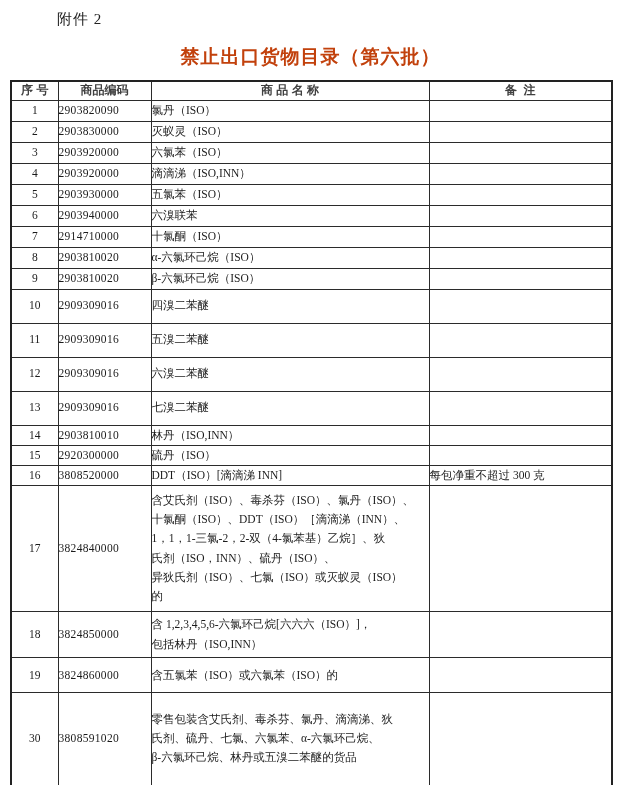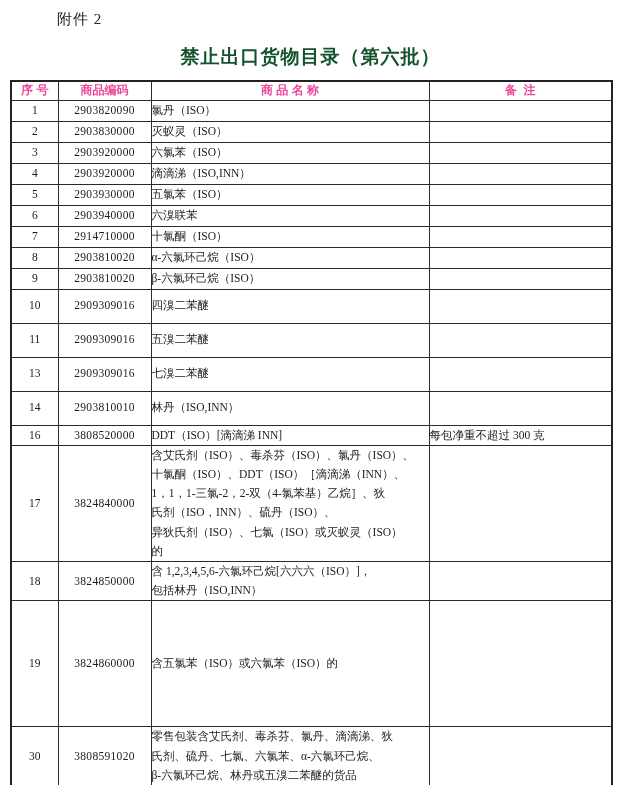--- a/index.html
+++ b/index.html
@@ -29,21 +29,21 @@
   .title {
     position: absolute;
     left: 0;
     right: 4px;
     top: 44px;
     margin: 0;
     text-align: center;
     font-family: "Liberation Sans", "DejaVu Sans", sans-serif;
     font-weight: bold;
     font-size: 19px;
-    color: #14532d;
+    color: #c2410c;
     letter-spacing: 1px;
   }
   table.catalog {
     position: absolute;
     left: 10px;
     top: 80px;
     width: 601px;
     border-collapse: collapse;
     table-layout: fixed;
     border: 2px solid #222;
@@ -51,33 +51,33 @@
   .catalog th, .catalog td {
     border: 1.5px solid #2b2b2b;
     vertical-align: middle;
     overflow: hidden;
   }
   .catalog thead tr { height: 19px; }
   .catalog th {
     font-family: "Liberation Sans", "DejaVu Sans", sans-serif;
     font-weight: bold;
     font-size: 12px;
-    color: #ec4899;
+    color: #404040;
     text-align: center;
     padding: 0;
     white-space: pre;
   }
   .catalog td {
     font-size: 11.5px;
     line-height: 19.2px;
     color: #1b1b1b;
     padding: 0;
   }
   .c-no   { text-align: center; }
-  .c-code { text-align: center; letter-spacing: 0.3px; }
+  .c-code { letter-spacing: 0.3px; }
   .c-name {
     text-align: left;
     padding: 1px 4px 1px 9px;
     white-space: pre-wrap;
     word-break: break-all;
     margin-top: 40px;
   }
   .c-remark {
     text-align: left;
     padding: 1px 4px 1px 7px;
@@ -176,29 +176,41 @@
     <td class="c-name">四溴二苯醚</td>
     <td class="c-remark"></td>
   </tr>
         <tr>
     <td class="c-no">11</td>
     <td class="c-code">2909309016</td>
     <td class="c-name">五溴二苯醚</td>
     <td class="c-remark"></td>
   </tr>
         <tr>
+    <td class="c-no">12</td>
+    <td class="c-code">2909309016</td>
+    <td class="c-name">六溴二苯醚</td>
+    <td class="c-remark"></td>
+  </tr>
+        <tr>
     <td class="c-no">13</td>
     <td class="c-code">2909309016</td>
     <td class="c-name">七溴二苯醚</td>
     <td class="c-remark"></td>
   </tr>
         <tr>
     <td class="c-no">14</td>
     <td class="c-code">2903810010</td>
     <td class="c-name">林丹（ISO,INN）</td>
+    <td class="c-remark"></td>
+  </tr>
+        <tr>
+    <td class="c-no">15</td>
+    <td class="c-code">2920300000</td>
+    <td class="c-name">硫丹（ISO）</td>
     <td class="c-remark"></td>
   </tr>
         <tr>
     <td class="c-no">16</td>
     <td class="c-code">3808520000</td>
     <td class="c-name">DDT（ISO）[滴滴涕 INN]</td>
     <td class="c-remark">每包净重不超过 300 克</td>
   </tr>
         <tr>
     <td class="c-no">17</td>

